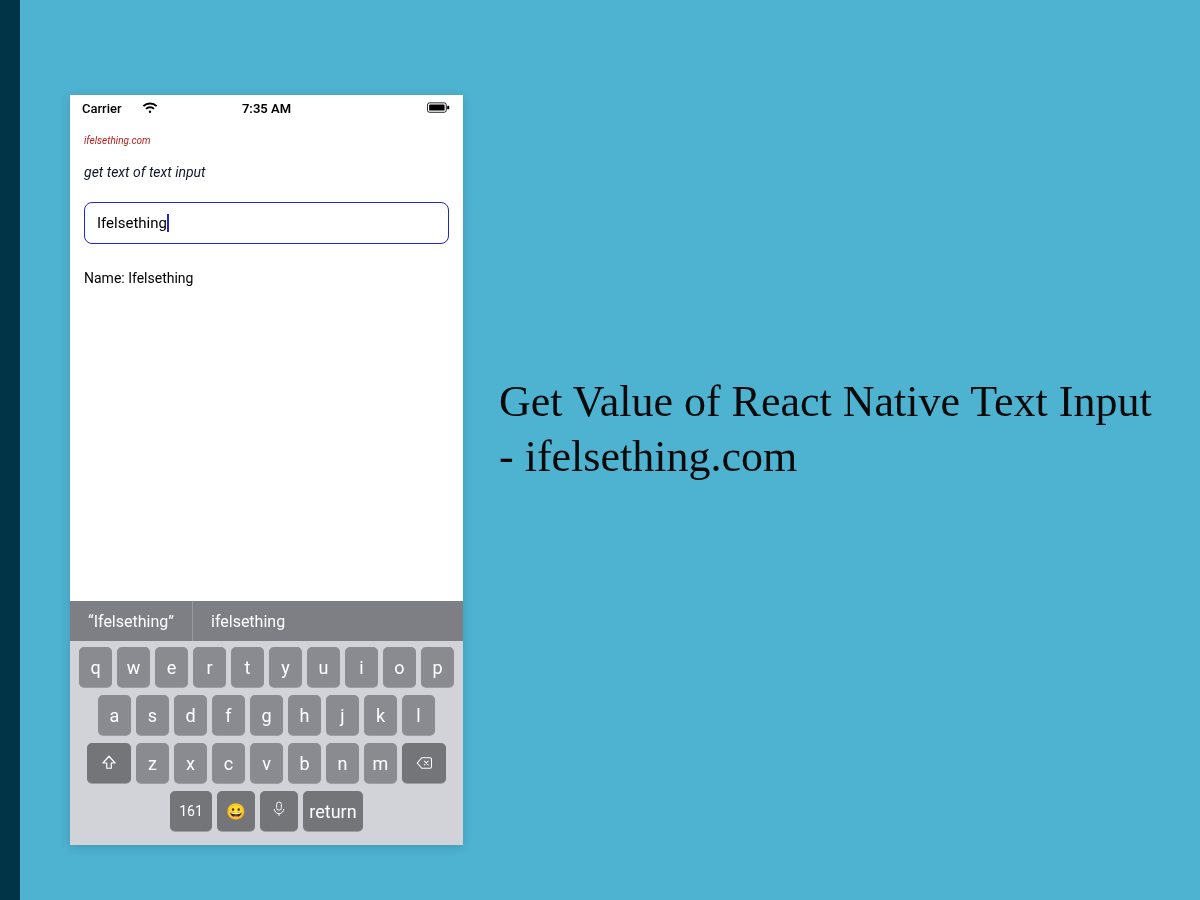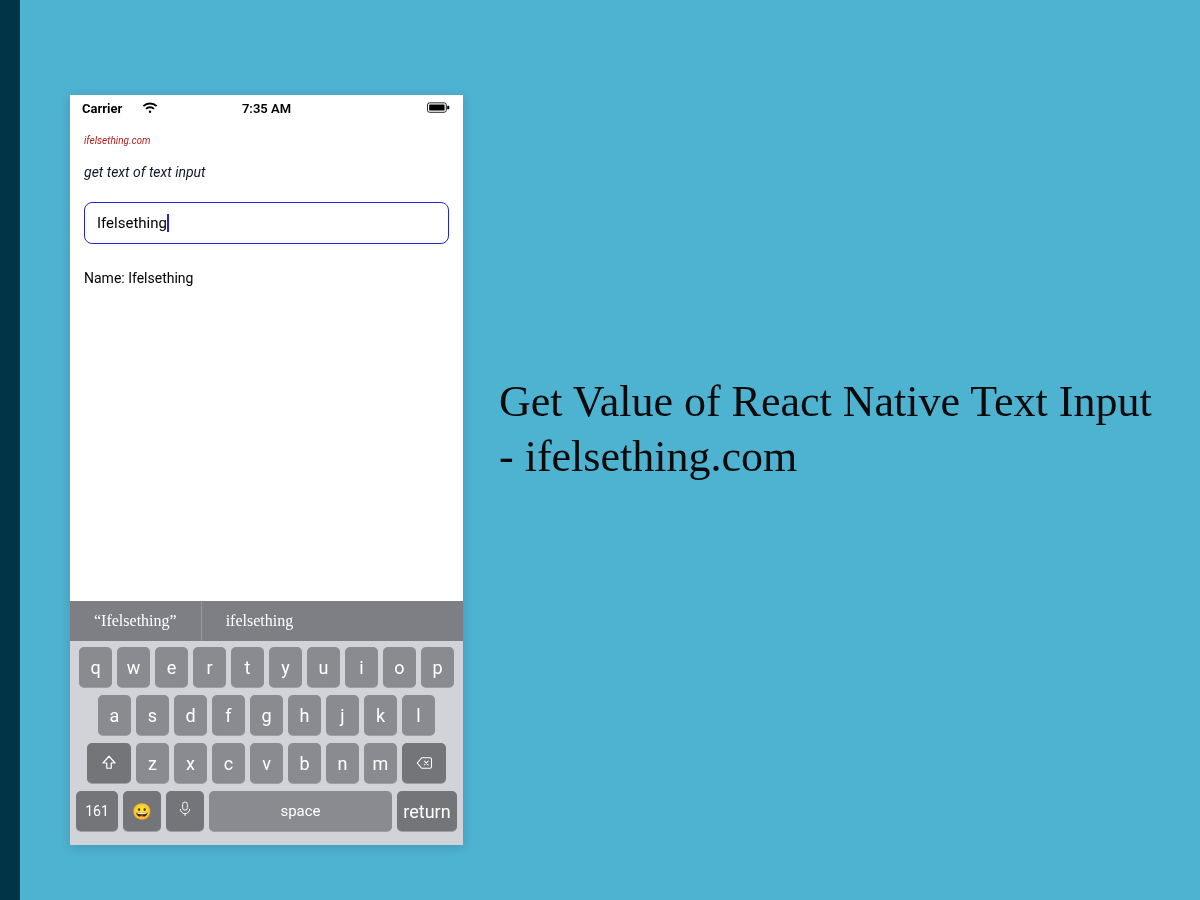--- a/index.html
+++ b/index.html
@@ -32,21 +32,21 @@
   .status-bar {
     height: 26px;
     display: flex;
     align-items: center;
     padding: 0 12px;
     font-size: 13px;
     font-weight: 500;
     color: #000;
     position: relative;
   }
-  .status-left { display: flex; align-items: center; gap: 20px; font-weight: bold; }
+  .status-left { display: flex; align-items: center; gap: 20px; }
   .status-center {
     position: absolute;
     left: 50%;
     transform: translateX(-50%);
     font-weight: 600;
     font-size: 13px;
   }
   .status-right {
     position: absolute;
     right: 12px;
@@ -103,26 +103,25 @@
   }
   .suggestion-bar {
     background: #7d7f84;
     height: 40px;
     display: flex;
     align-items: center;
     color: #fff;
     font-size: 16px;
   }
   .suggestion {
-    padding: 0 24px;
+    padding: 0 18px;
     height: 100%;
     display: flex;
     align-items: center;
     border-right: 1px solid #99999e;
-    font-family: Liberation Serif, serif;
   }
   .suggestion:last-child { border-right: none; }
   .key-rows { padding: 6px 4px 6px 4px; background:#d1d3d9; }
   .key-row {
     display: flex;
     justify-content: center;
     gap: 5px;
     margin-bottom: 8px;
   }
   .key {
@@ -257,20 +256,19 @@
           <span style="font-size:16px;">😀</span>
         </div>
         <div class="key mic">
           <span>
             <svg width="14" height="18" viewBox="0 0 24 28">
                 <rect x="8" y="2" width="8" height="14" rx="4" fill="none" stroke="#fff" stroke-width="1.6"></rect>
                 <path d="M4 14a8 8 0 0016 0M12 22v4" fill="none" stroke="#fff" stroke-width="1.6"></path>
               </svg>
           </span>
         </div>
-        <div class="key space">space</div>
         <div class="key return">return</div>
       </div>
     </div>
   </div>
 </div>
 
 <div class="headline">Get Value of React Native Text Input - ifelsething.com</div>
 
 </body></html>

